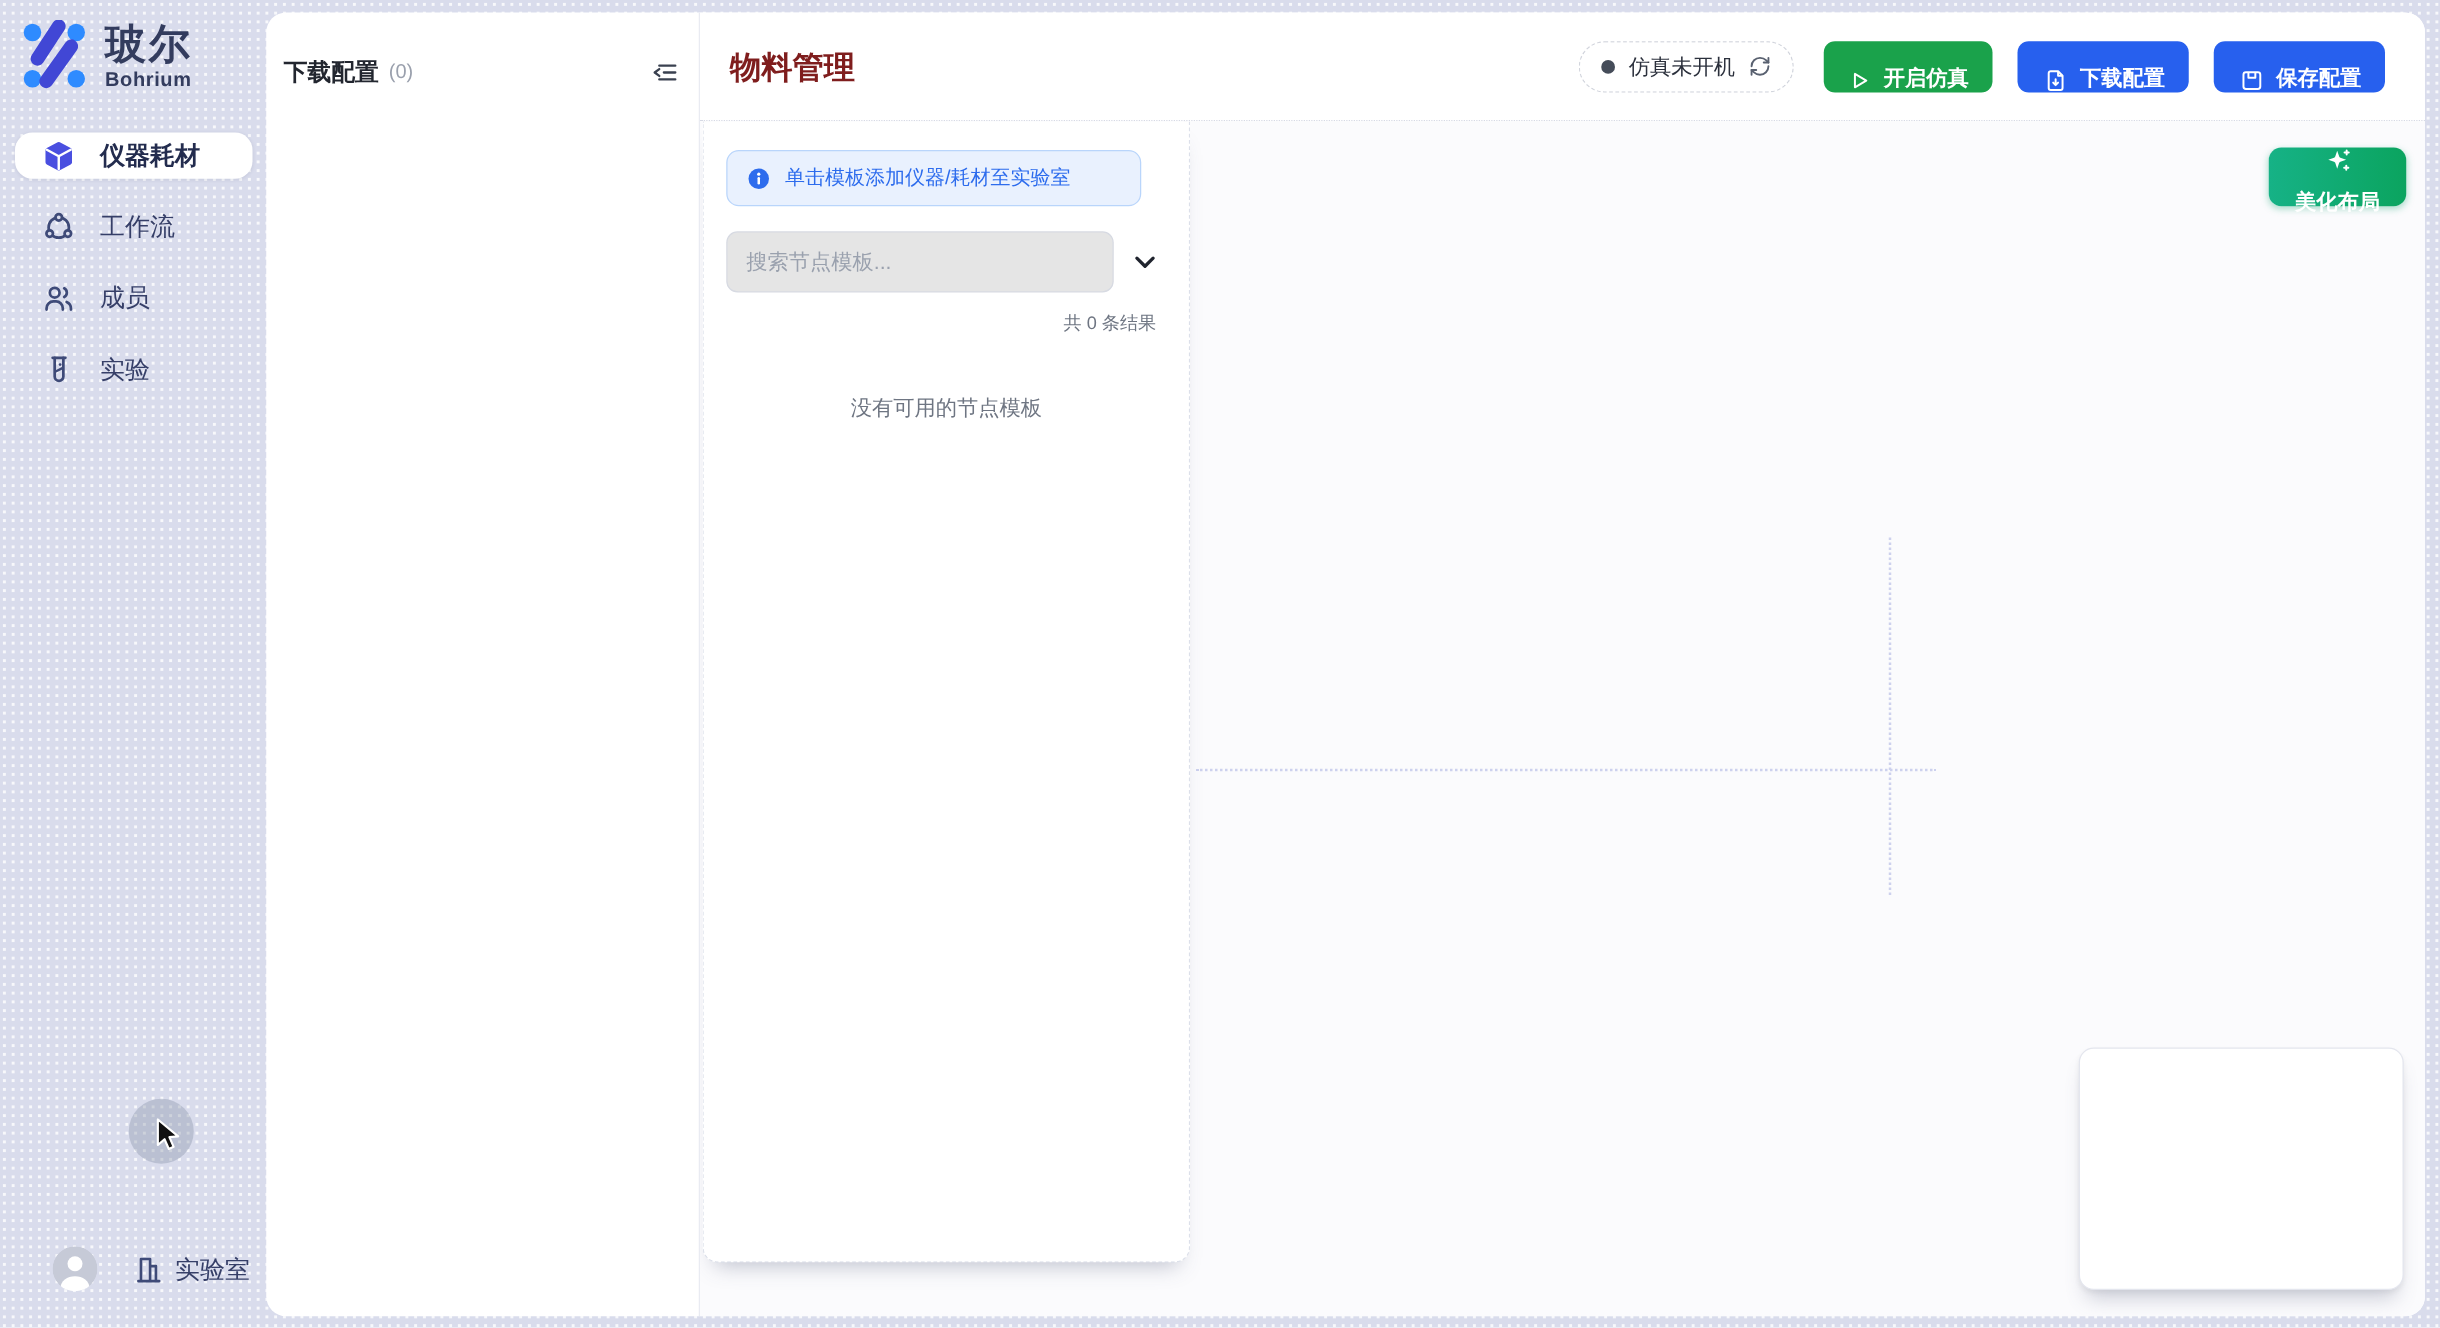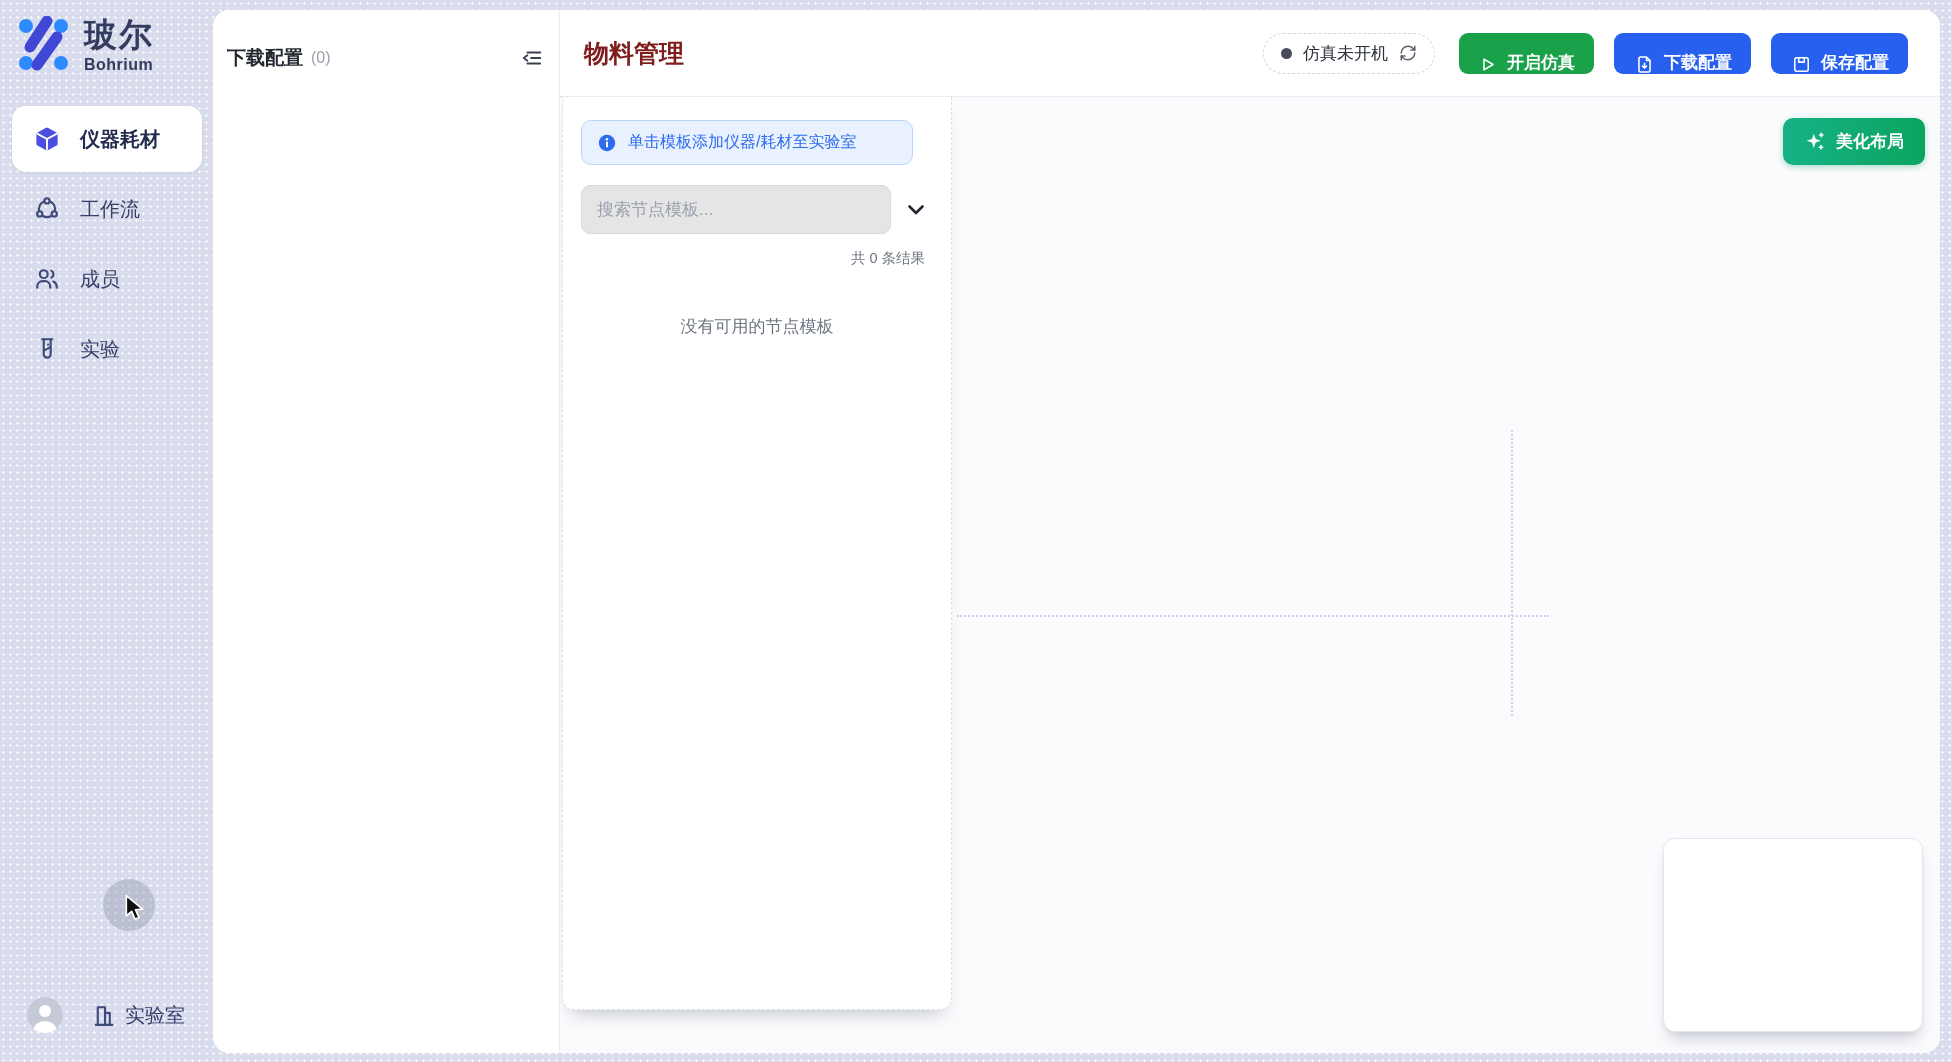--- a/index.html
+++ b/index.html
@@ -13,26 +13,26 @@
     color: var(--text-dark);
   }
   svg { display:block; }
 
   
   .sidebar { position:absolute; left:0; top:0; width:213px; height:100%; }
   .logo-row { position:absolute; left:16px; top:16px; display:flex; align-items:flex-end; gap:12px; }
   .logo-text .zh { font-size:33px; font-weight:700; color:var(--brand-text); line-height:1.05; letter-spacing:2px; }
   .logo-text .en { font-size:16px; font-weight:700; color:var(--brand-text); margin-top:3px; letter-spacing:.5px; }
   .nav { position:absolute; top:106px; left:12px; right:11px; }
-  .nav-item { height:66px; display:flex; align-items:center; padding-left:22px; gap:20px;
-              border-radius:14px; margin-bottom:4px; font-size:20px; color:var(--side-text); cursor:pointer; }
+  .nav-item { height:37px; display:flex; align-items:center; padding-left:22px; gap:20px;
+              border-radius:14px; margin-bottom:20px; font-size:20px; color:var(--side-text); cursor:pointer; }
   .nav-item .ic { width:26px; display:flex; justify-content:center; color:var(--side-icon); }
   .nav-item.active { background:#fff; font-weight:700; color:var(--nav-active-text);
                      box-shadow:0 1px 3px rgba(40,50,90,.10); }
-  .side-bottom { position:absolute; left:27px; bottom:29px; display:flex; align-items:center; }
+  .side-bottom { position:absolute; left:42px; bottom:29px; display:flex; align-items:center; }
   .avatar { width:36px; height:36px; border-radius:50%; overflow:hidden; }
   .lab { display:flex; align-items:center; gap:9px; margin-left:28px; color:var(--side-text); font-size:20px; }
   .lab .ic { color:var(--side-icon); }
   .hover-circle { position:absolute; left:103px; top:879px; width:52px; height:52px; border-radius:50%;
                   background:rgba(138,146,168,.38); }
   .cursor { position:absolute; left:124px; top:894px; z-index:99; pointer-events:none; }
 
   
   .content { position:absolute; left:213px; top:10px; width:1727px; height:1043px;
              background:var(--card-bg); border-radius:16px; display:flex; overflow:hidden; }
@@ -81,21 +81,21 @@
   .search-input::placeholder { color:#9aa1ae; }
   .chevron-btn { margin-left:13px; cursor:pointer; }
   .result-count { text-align:right; margin:15px 26px 0 0; font-size:14.5px; color:var(--text-gray); }
   .empty-text { text-align:center; margin-top:47px; font-size:17px; color:var(--text-gray); }
 
   
   .beautify { position:absolute; right:15px; top:21px; height:47px; padding:0 21px;
               border:none; border-radius:10px; display:inline-flex; align-items:center; gap:11px;
               background:linear-gradient(90deg, var(--beautify-a), var(--beautify-b));
               color:#fff; font-size:17px; font-weight:700; cursor:pointer;
-              box-shadow:0 2px 6px rgba(16,160,110,.35); }
+              box-shadow:0 2px 6px rgba(16,160,110,.35);flex-direction:column; }
 
   
   .minimap { position:absolute; right:17px; bottom:21px; width:260px; height:194px; background:#fff;
              border:1px solid #e4e6ee; border-radius:12px;
              box-shadow:0 12px 16px -6px rgba(92,100,130,.30), 0 2px 4px rgba(0,0,0,.05); }
 </style>
 </head>
 <body>
 
 <div class="sidebar">

